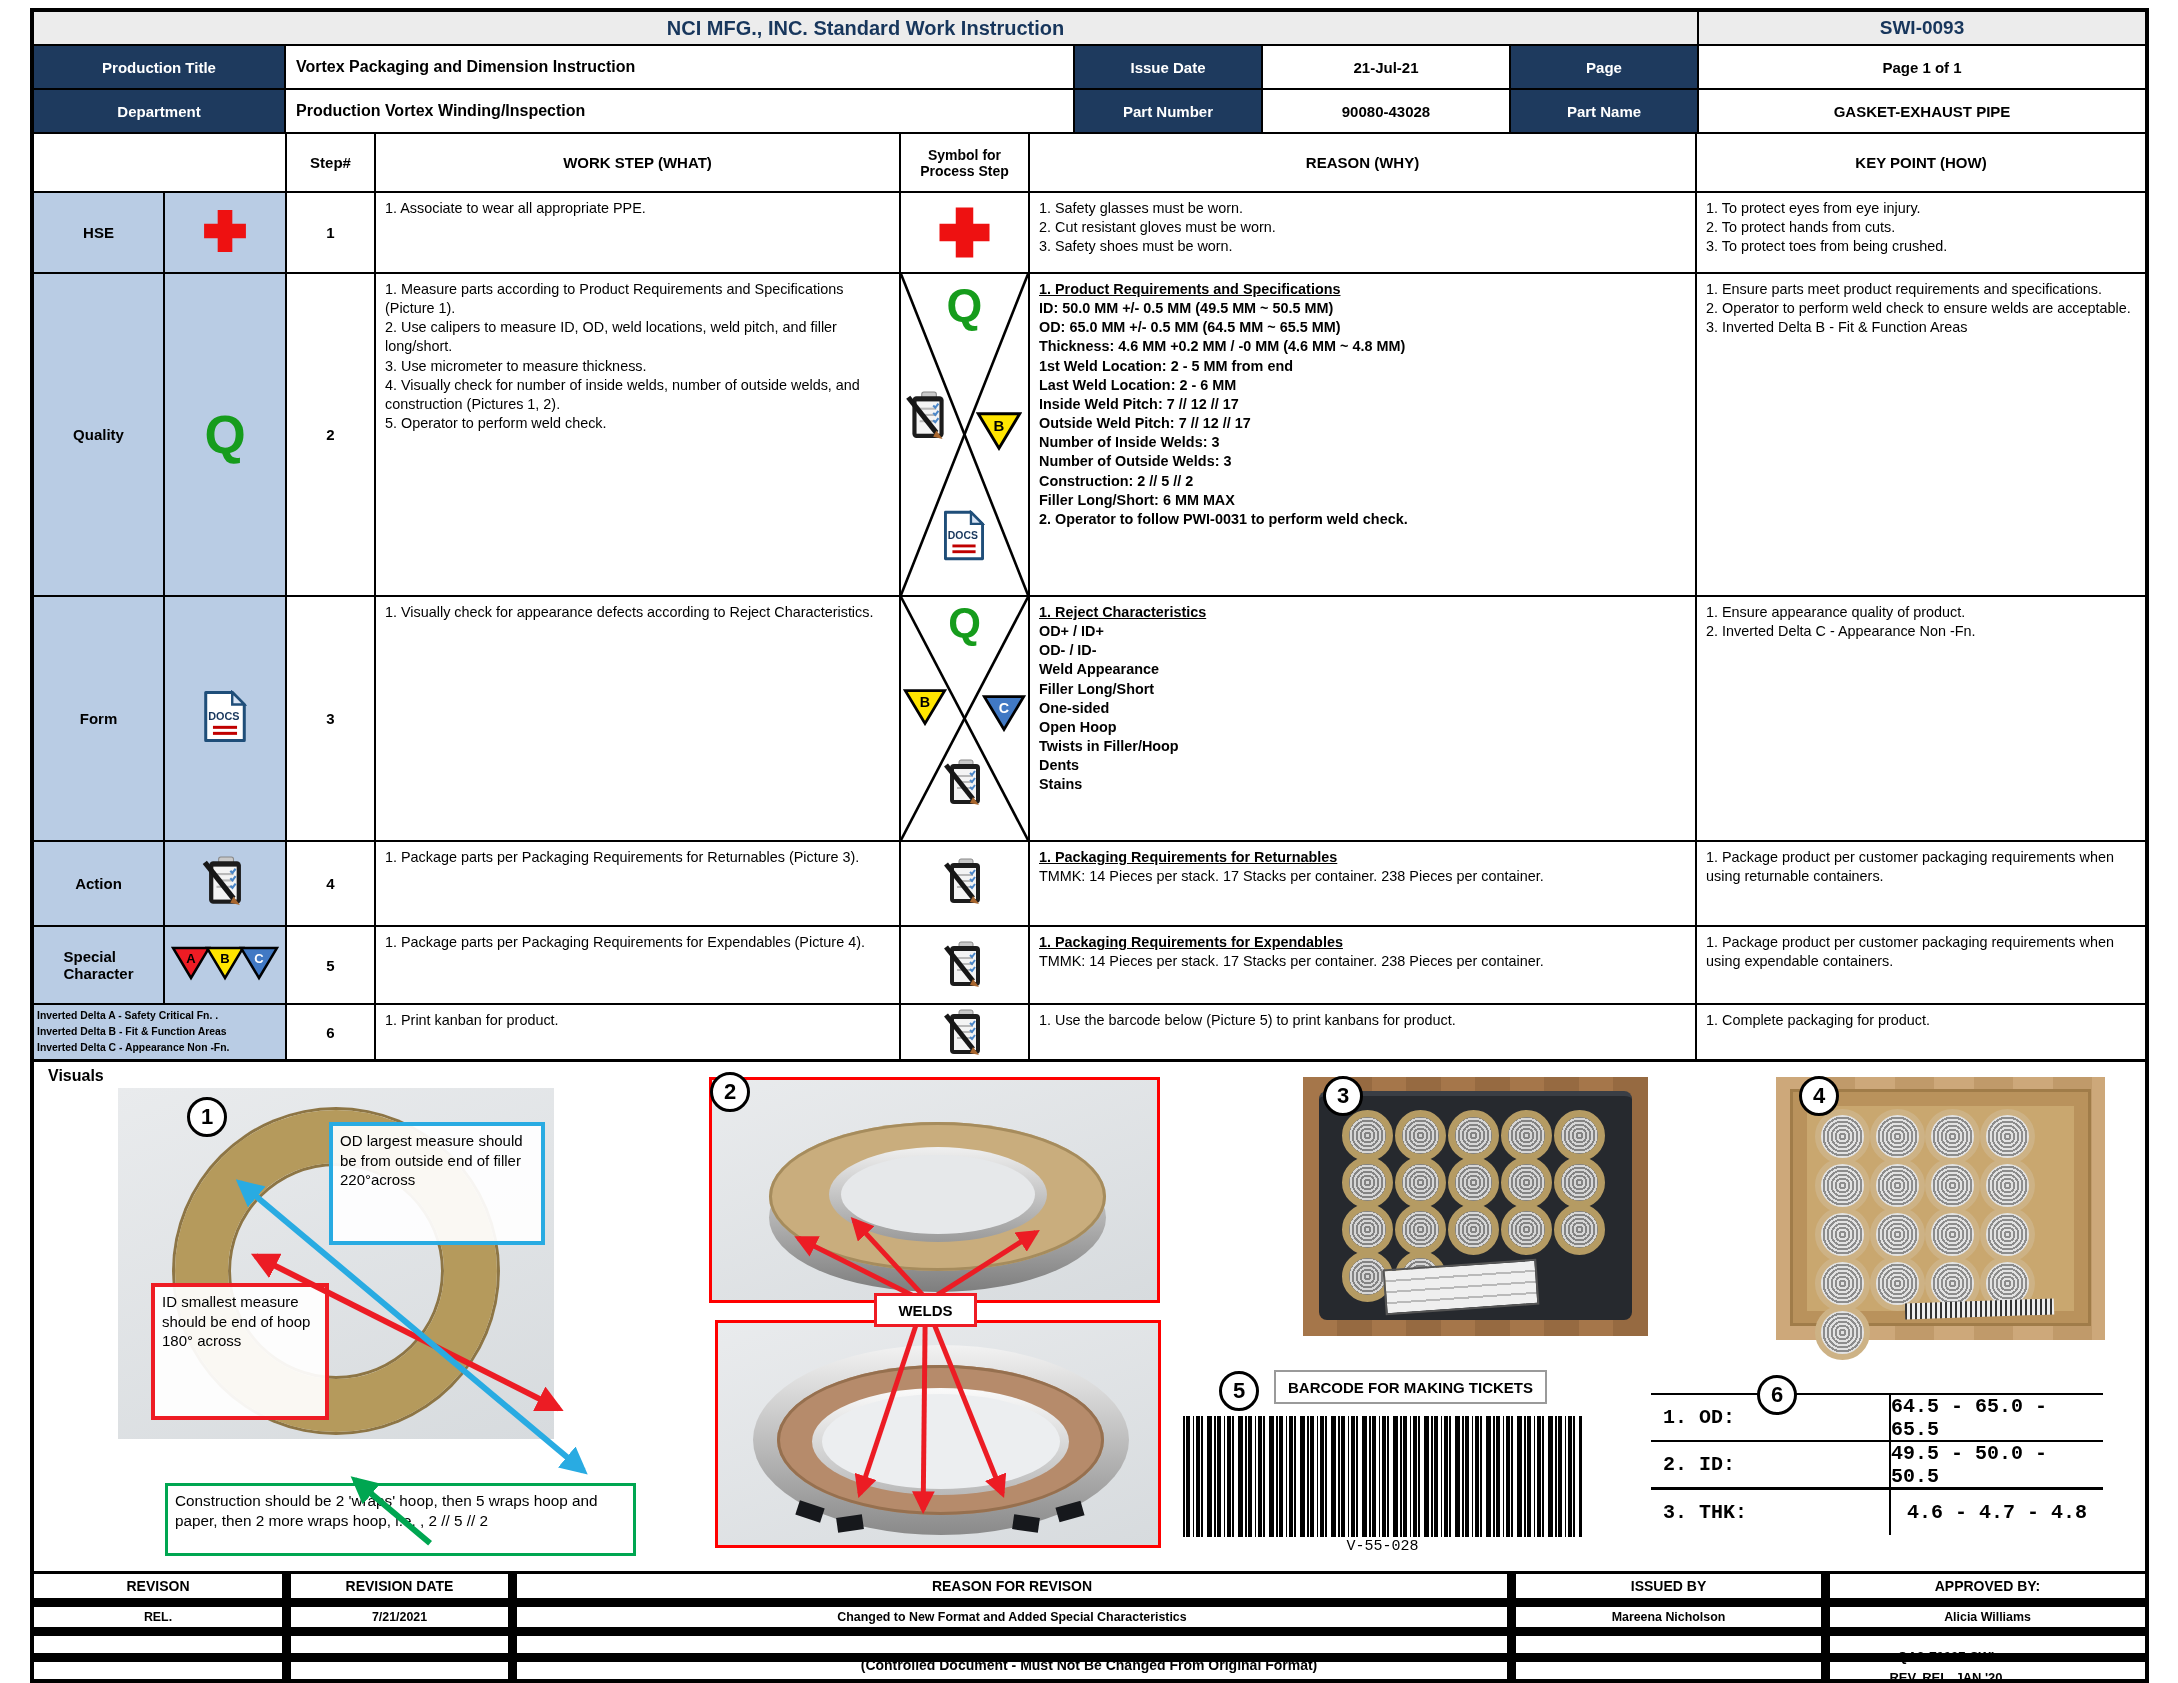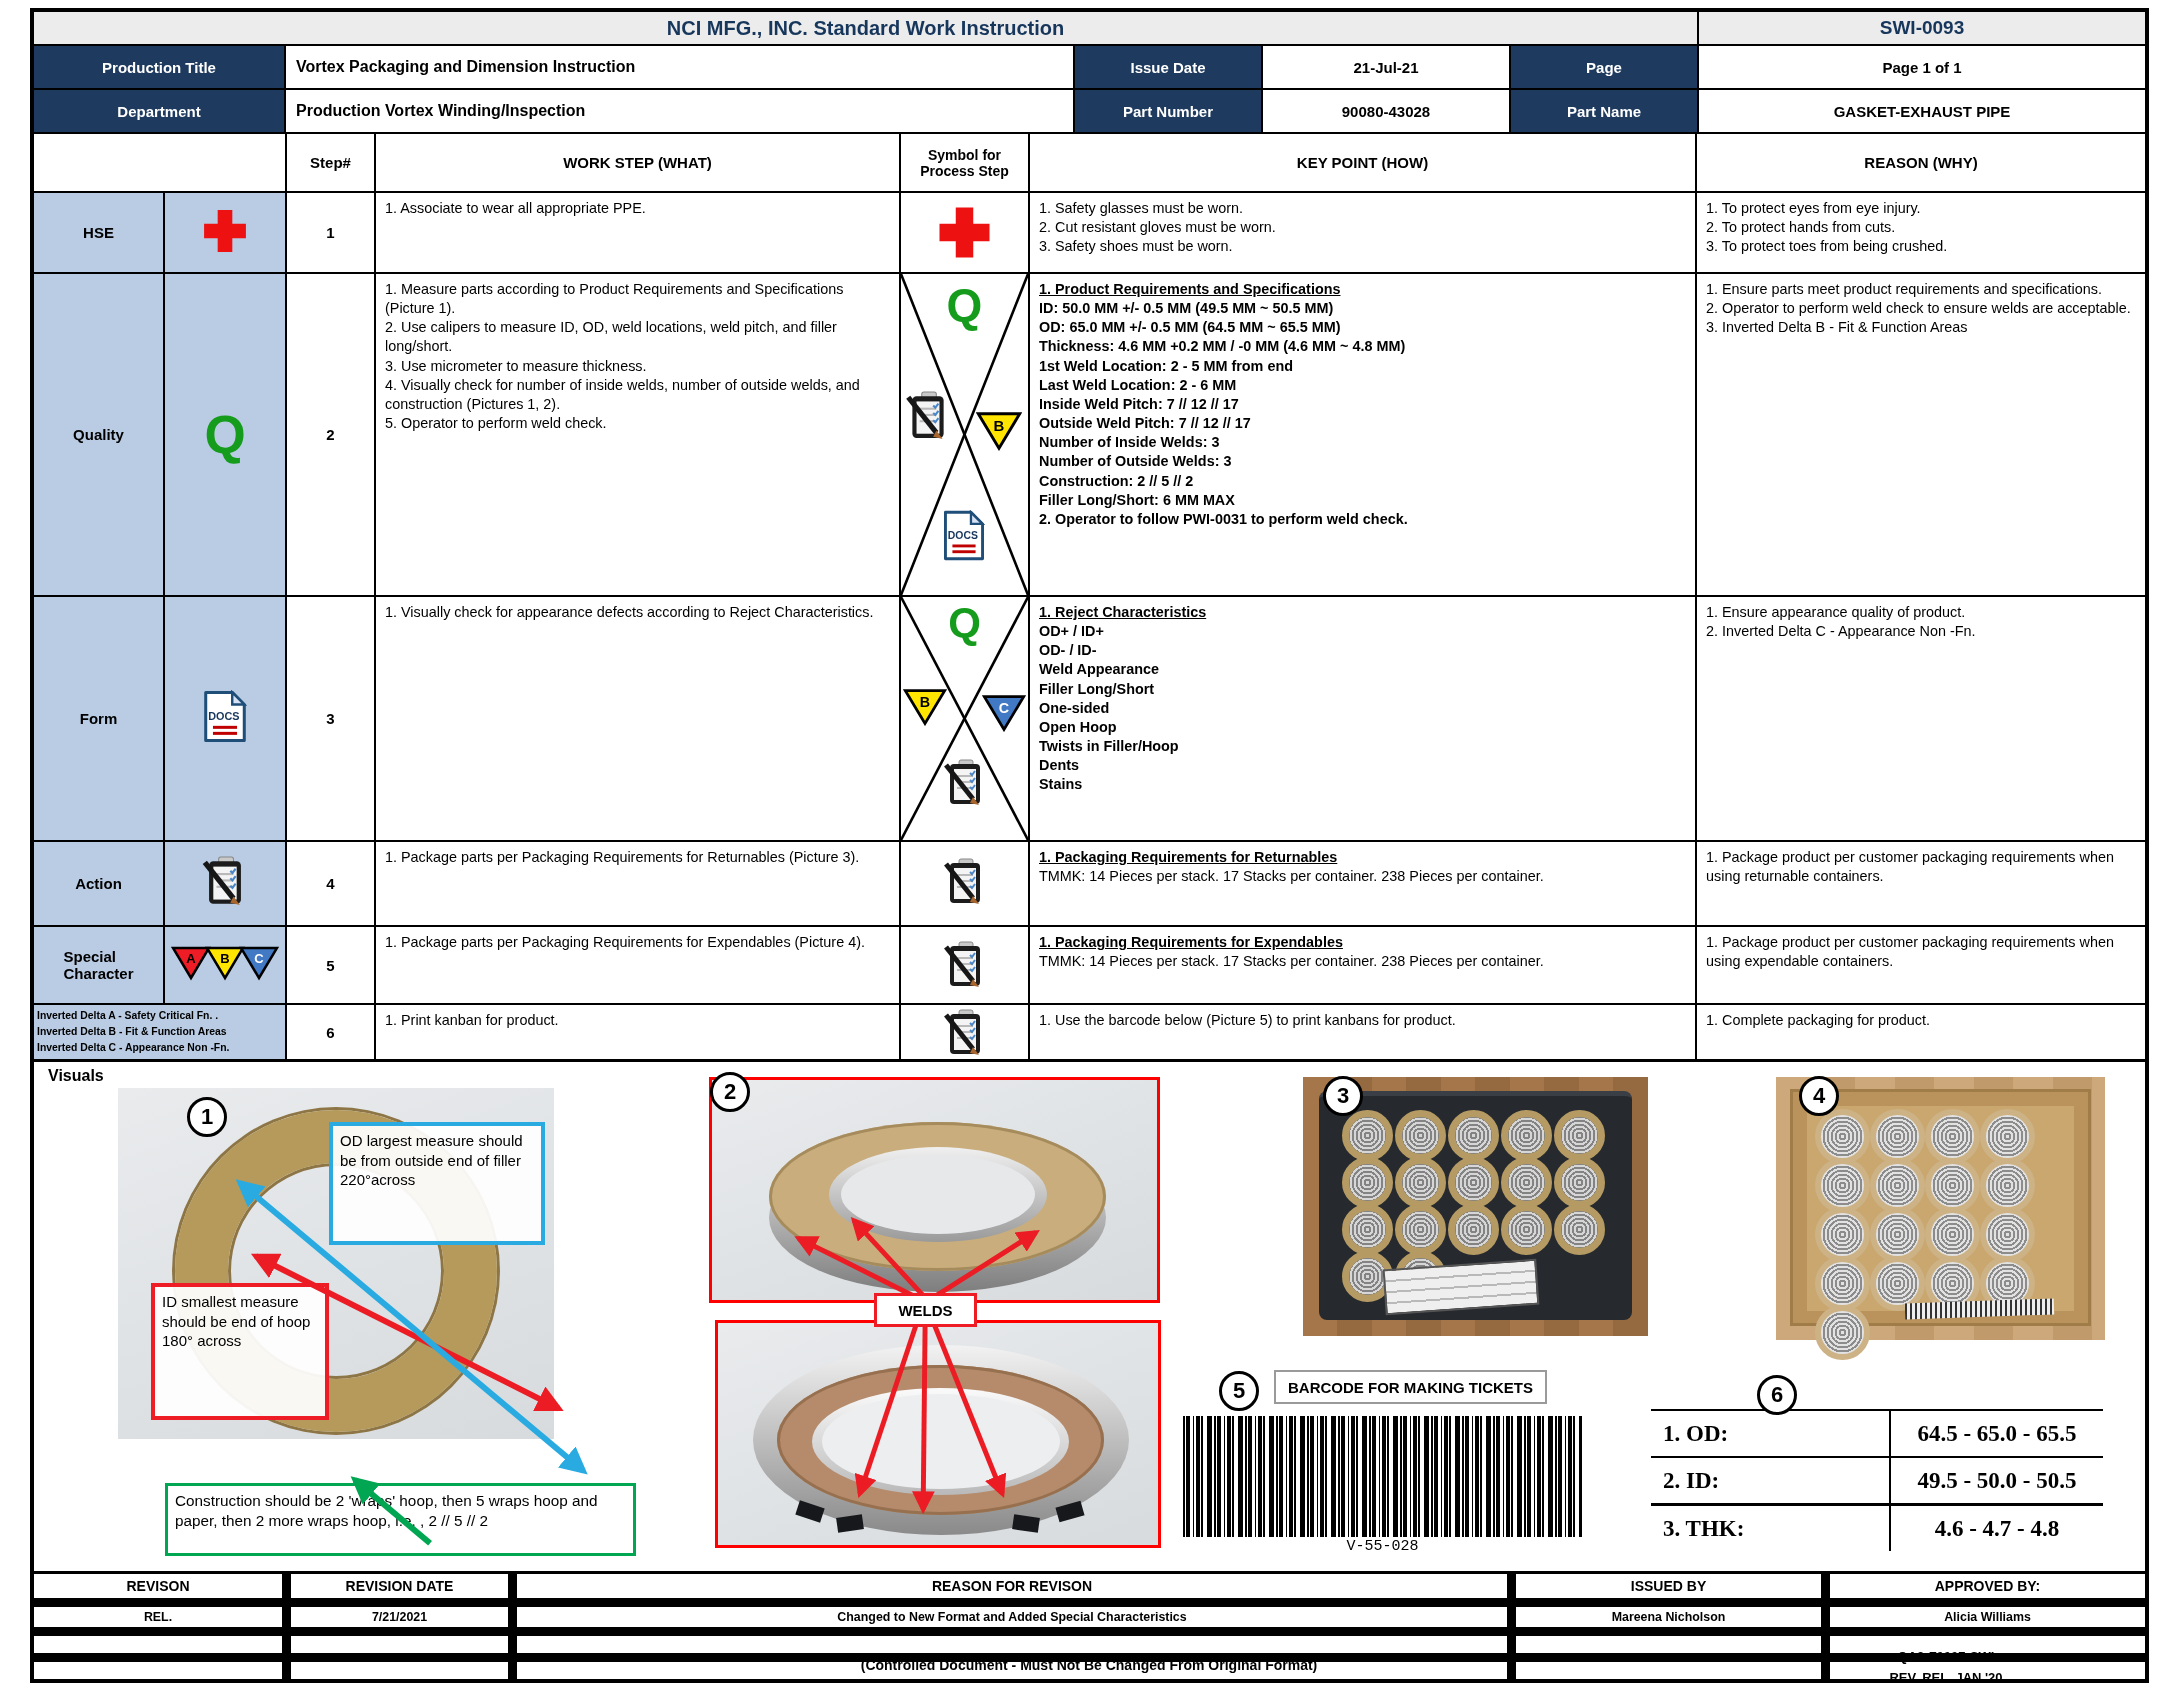--- a/index.html
+++ b/index.html
@@ -58,21 +58,21 @@
   .tote-label{position:absolute;left:65px;bottom:10px;width:150px;height:42px;background:repeating-linear-gradient(#efefef 0 9px,#b9b9b9 9px 11px);transform:rotate(-4deg);border:2px solid #555}
   .cbox{position:absolute;left:14px;top:12px;right:14px;bottom:14px;background:#b9925c;border:3px solid #a07c49}
   .cfloor{position:absolute;left:14px;top:14px;right:14px;bottom:12px;background:#c9a76f}
   .ring4{width:55px;height:55px;border-radius:50%;border:6px solid #cdb285;background:repeating-radial-gradient(circle at 50% 50%,#e2e2e2 0 2px,#8c8c8c 2px 4px);box-sizing:border-box;margin:-3px 0}
   .p4bar{position:absolute;right:34px;bottom:6px;width:149px;height:16px;background:repeating-linear-gradient(90deg,#333 0 2px,#eee 2px 5px);transform:rotate(-2deg)}
   .clip{position:absolute;width:26px;height:15px;background:#16181c}
   .bctitle{position:absolute;background:#fff;border:2px solid #9a9a9a;display:flex;align-items:center;justify-content:center;font-weight:bold;font-size:15px;box-sizing:border-box}
   .bars{position:absolute;left:1143px;top:354px;width:411px;height:121px;background:#fff;padding:0 6px;box-sizing:border-box}
   .barsin{height:100%;background:repeating-linear-gradient(90deg,#000 0 2px,#fff 2px 3px,#000 3px 7px,#fff 7px 10px,#000 10px 11px,#fff 11px 13px,#000 13px 17px,#fff 17px 18px,#000 18px 20px,#fff 20px 24px,#000 24px 29px,#fff 29px 31px)}
   .bartext{position:absolute;left:1143px;top:476px;width:411px;text-align:center;font-family:"Liberation Mono",monospace;font-size:15px}
-  .spec{position:absolute;left:1617px;top:347px;width:452px;font-family:Liberation Serif, serif;font-weight:bold;font-size:23px}
+  .spec{position:absolute;left:1617px;top:331px;width:452px;font-family:Liberation Mono, monospace;font-weight:bold;font-size:20px}
   .spec-row{display:flex;height:45px;align-items:stretch;border-top:2px solid #000}
   .spec-row.thick{border-top:3px solid #000}
   .spec-l{width:240px;display:flex;align-items:center;padding-left:12px;border-right:2px solid #000;box-sizing:border-box}
   .spec-v{flex:1;display:flex;align-items:center;justify-content:center}
 
   
   .rgrid{display:grid;grid-template-columns:248px 217px 990px 305px auto;grid-template-rows:24px 20px 17px 17px;gap:9px;background:#000;border-top:3px solid #000}
   .rc{background:#fff;display:flex;align-items:center;justify-content:center;font-size:12.4px;font-weight:bold}
   .rh{font-size:14px;font-weight:bold}
 
@@ -105,22 +105,22 @@
     <div class="hc r2 valC">GASKET-EXHAUST PIPE</div>
   </div>
 
   <div class="mgrid">
 
     <div class="mc navy ch" style="grid-column:1/3">Definition &amp; Symbols</div>
     <div class="mc ch">Step#</div>
     <div class="mc ch">WORK STEP (WHAT)</div>
     <div class="mc ch pre" style="font-size:14px">Symbol for
 Process Step</div>
+    <div class="mc ch">REASON (WHY)</div>
     <div class="mc ch">KEY POINT (HOW)</div>
-    <div class="mc ch">REASON (WHY)</div>
 
     <div class="mc lb deflab">HSE</div>
     <div class="mc lb">
       <span><svg width="46" height="46" viewBox="0 0 44 44">
               <path d="M15 2h14v13h13v14h-13v13H15V29H2V15h13z" fill="#ee1111"></path>
             </svg></span>
     </div>
     <div class="mc stepnum">1</div>
     <div class="mc tl pre">1. Associate to wear all appropriate PPE.</div>
     <div class="mc symcell">

